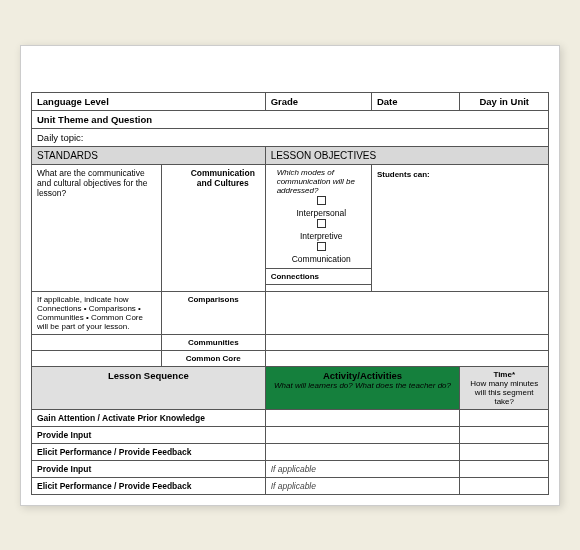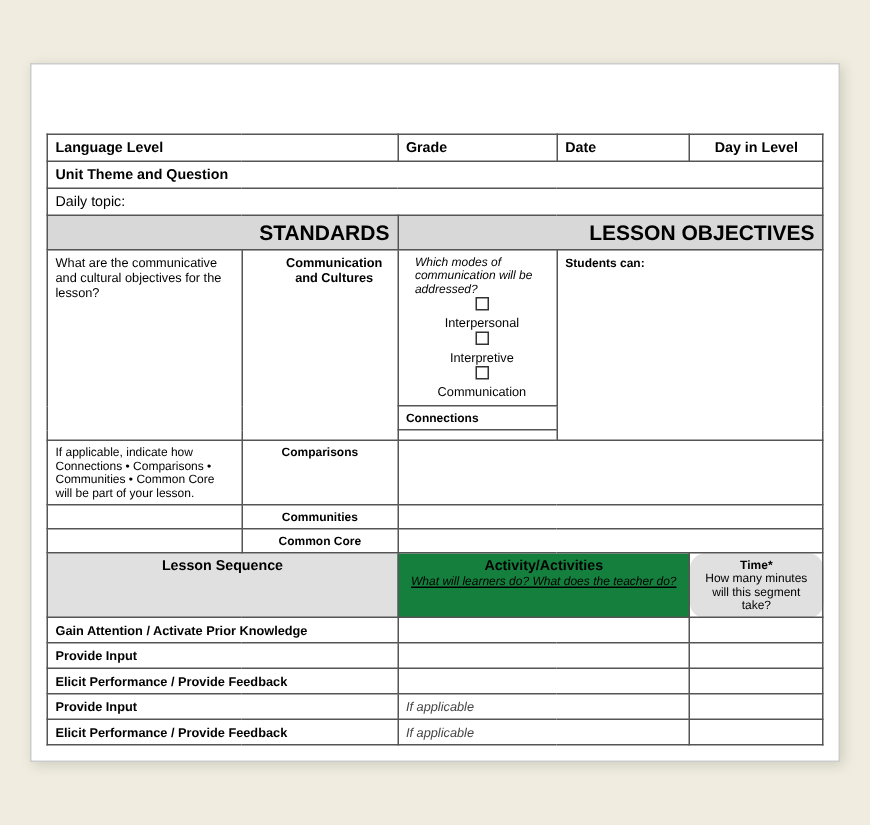--- a/index.html
+++ b/index.html
@@ -29,23 +29,23 @@
       border: 1px solid #555;
       padding: 3px 5px;
       vertical-align: top;
     }
     .bold { font-weight: bold; }
     .center { text-align: center; }
     .italic { font-style: italic; }
     .smaller { font-size: 8px; }
     .section-header {
       background: #fff;
-      font-weight: bold;
-      text-align: right;
-      font-size: 14px;
+      font-weight: normal;
+      text-align: left;
+      font-size: 10px;
     }
     .checkbox-item {
       display: flex;
       align-items: center;
       gap: 3px;
       margin: 1px 0;
       font-size: 8.5px;
       flex-direction: column;
     }
     .checkbox-box {
@@ -67,21 +67,21 @@
       <td colspan="2" style="width:35%">
         <span class="bold">Language Level</span>
       </td>
       <td style="width:18%">
         <span class="bold">Grade</span>
       </td>
       <td style="width:15%">
         <span class="bold">Date</span>
       </td>
       <td style="width:15%">
-        <span class="bold center" style="display:block;text-align:center;">Day in Level</span>
+        <span class="bold center" style="display:block;text-align:center;">Day in Unit</span>
       </td>
     </tr>
 
     <tr>
       <td colspan="5">
         <span class="bold">Unit Theme and Question</span>
       </td>
     </tr>
 
     <tr>
@@ -161,23 +161,23 @@
       </td>
       <td colspan="3"></td>
     </tr>
 
     <tr>
       <td colspan="2" class="center bold" style="background:#e0e0e0;">
         <span>Lesson Sequence</span>
       </td>
       <td colspan="2" class="center bold" style="background:#15803d;">
         <div>Activity/Activities</div>
-        <div class="italic smaller" style="font-weight:normal;text-decoration:underline;">What will learners do? What does the teacher do?</div>
-      </td>
-      <td class="center bold smaller" style="background:#e0e0e0;border-radius:10px;">
+        <div class="italic smaller" style="font-weight:normal;">What will learners do? What does the teacher do?</div>
+      </td>
+      <td class="center bold smaller" style="background:#e0e0e0;">
         <div>Time*</div>
         <div style="font-weight:normal;" class="smaller">How many minutes will this segment take?</div>
       </td>
     </tr>
 
     <tr>
       <td colspan="2" style="font-size:8.5px; font-weight:bold;">
         <span>Gain Attention / Activate Prior Knowledge</span>
       </td>
       <td colspan="2"></td>

